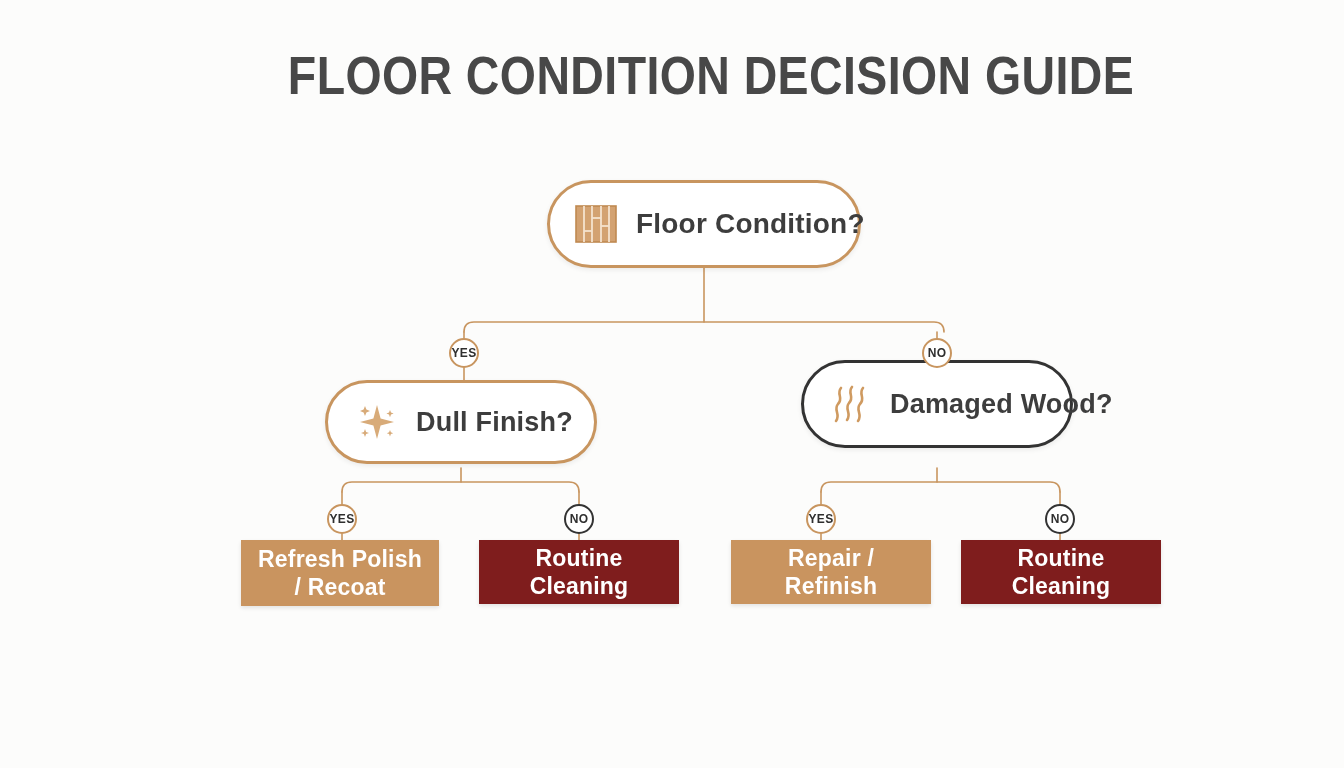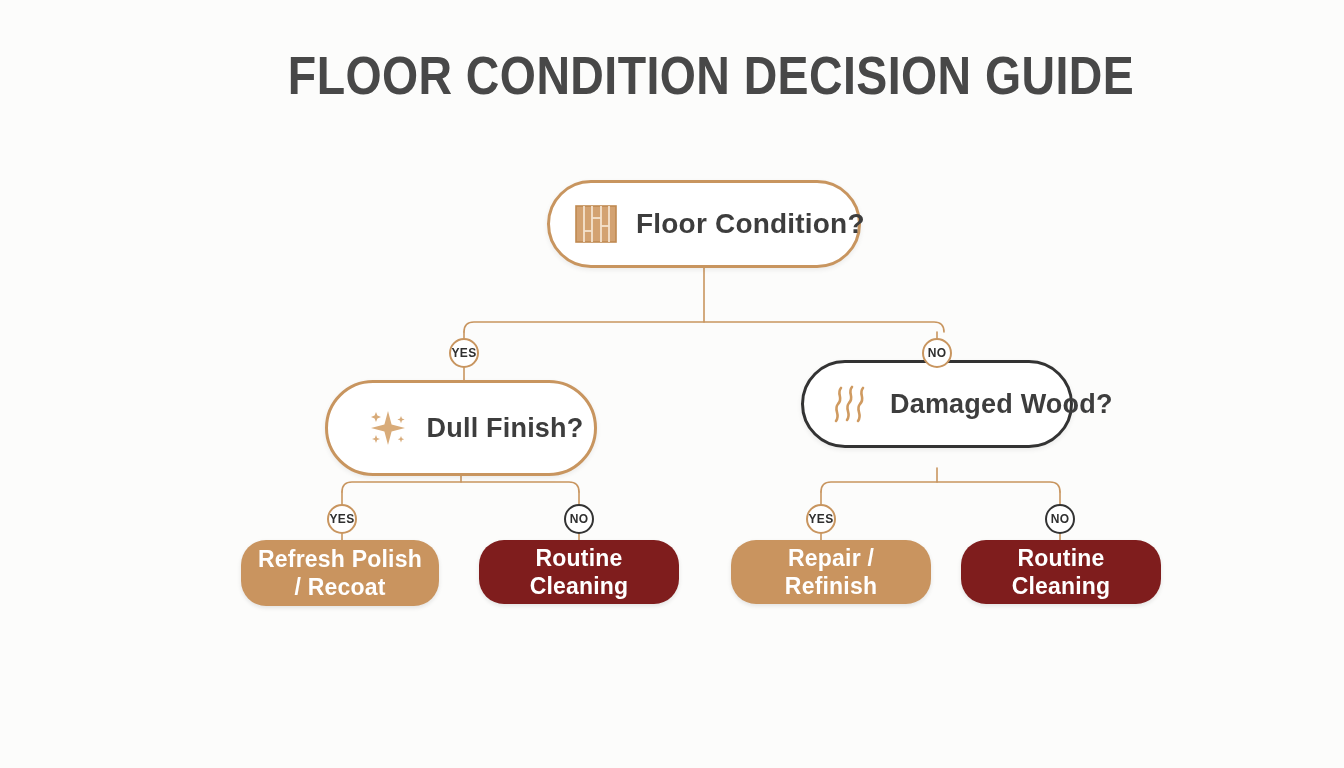--- a/index.html
+++ b/index.html
@@ -80,23 +80,22 @@
 
   #node-root {
     left: 508px; top: 180px;
     width: 314px; height: 88px;
     padding-left: 24px;
   }
   #node-root .node-label { margin-left: 18px; font-size: 28px; }
 
   #node-dull {
     left: 286px; top: 380px;
-    width: 272px; height: 96px;
+    width: 272px; height: 84px;
     padding-left: 26px;
-    justify-content: center;
   }
   #node-dull .node-label { margin-left: 16px; }
 
   #node-damaged {
     left: 762px; top: 360px;
     width: 272px; height: 88px;
     padding-left: 26px;
   }
   #node-damaged .node-label { margin-left: 16px; }
 
@@ -135,21 +134,20 @@
     justify-content: center;
     text-align: center;
     color: #ffffff;
     font-family: "Liberation Sans Narrow", "Liberation Sans", sans-serif;
     font-size: 23px;
     font-weight: 700;
     line-height: 1.22;
     letter-spacing: 0.2px;
     box-shadow: 0 2px 4px rgba(0,0,0,0.10);
     padding: 12px 10px;
-    border-radius: 25px;
   }
   .leaf.tan  { background: #c9945f; }
   .leaf.dark { background: #7f1d1d; }
 
   #leaf-refresh  { left: 202px;  top: 540px; width: 198px; height: 66px; }
   #leaf-clean-l  { left: 440px;  top: 540px; width: 200px; height: 64px; }
   #leaf-repair   { left: 692px;  top: 540px; width: 200px; height: 64px; }
   #leaf-clean-r  { left: 922px;  top: 540px; width: 200px; height: 64px; }
 
   .leaf-text { white-space: pre-line; }

